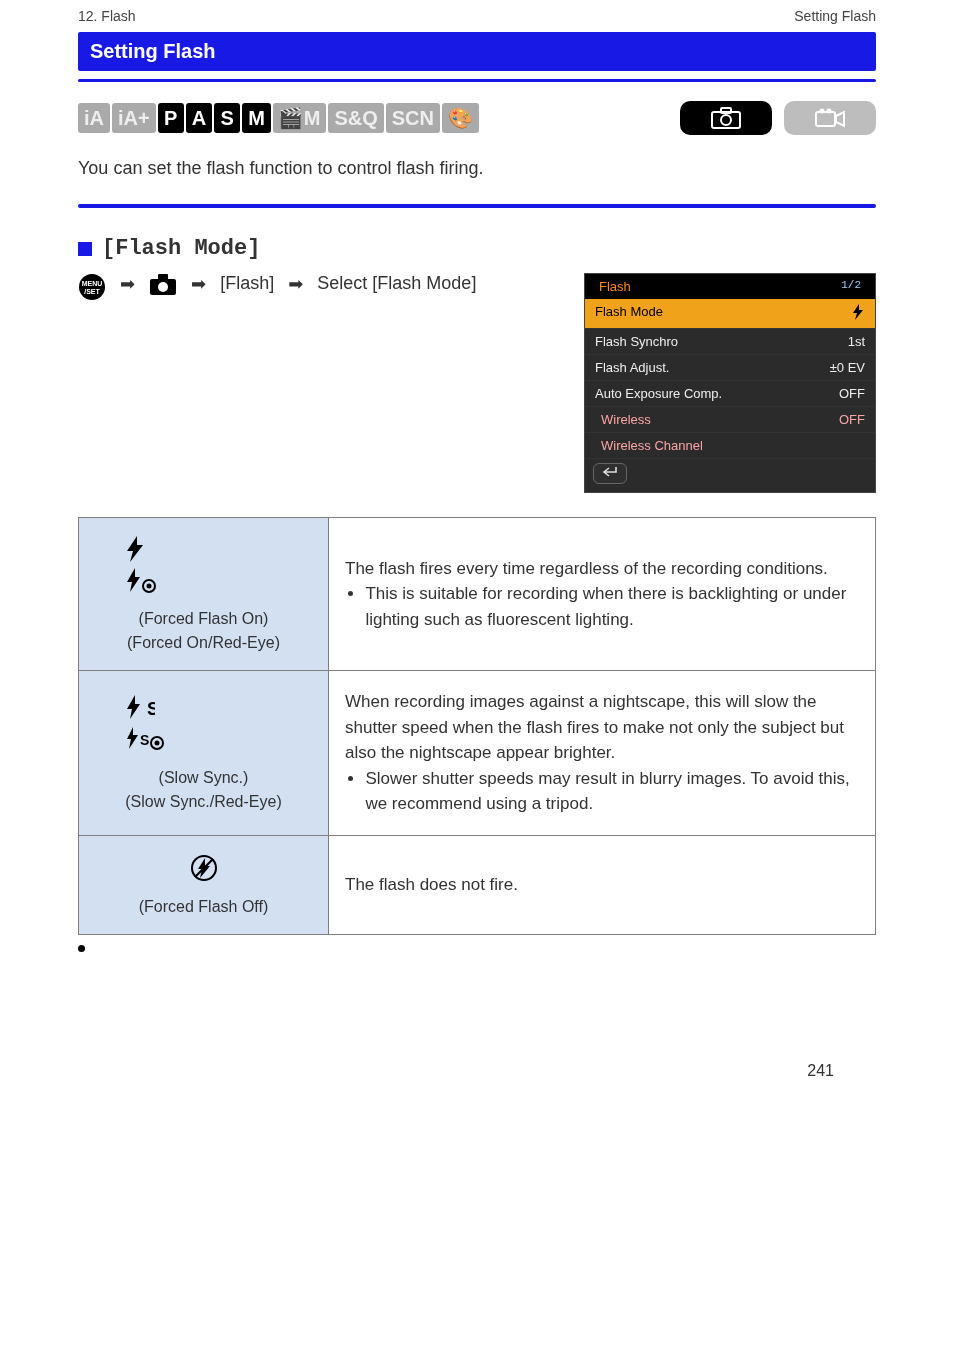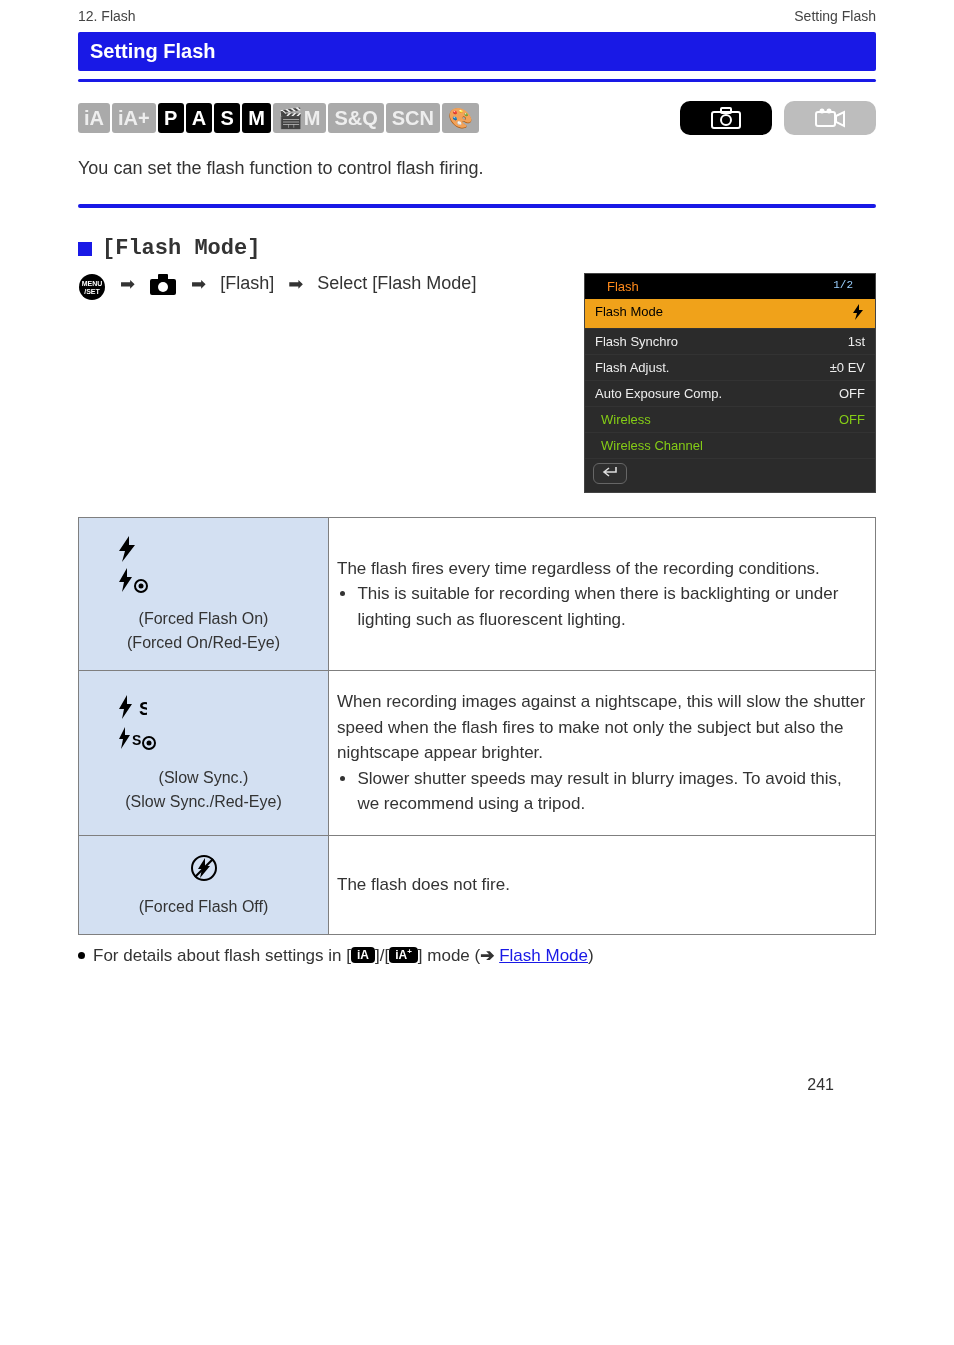--- a/index.html
+++ b/index.html
@@ -124,34 +124,34 @@
 
     .screenshot {
       width: 292px;
       background: #2b2b2b;
       border: 1px solid #444;
       font-size: 13px;
     }
     .sc-title {
       background: #000;
       color: #ff8a1a;
-      padding: 5px 22px;
+      padding: 5px 14px;
       display: flex;
       justify-content: space-between;
     }
     .sc-1half { color: #9ad0ff; font-size: 11px; font-family: Liberation Mono, monospace; }
     .sc-row {
       display: flex;
       justify-content: space-between;
       padding: 5px 10px;
       color: #eee;
       border-bottom: 1px solid #333;
     }
     .sc-row.selected { background: #f0a21a; color: #000; }
-    .sc-row.dim { color: #84cc16; padding-left: 16px; }
+    .sc-row.dim { color: #fca5a5; padding-left: 16px; }
     .sc-row .v { min-width: 48px; text-align: right; }
     .sc-foot {
       padding: 4px 8px 8px 8px;
       display: flex;
     }
     .back-pill {
       background: #2f2f2f;
       border: 1px solid #666;
       border-radius: 6px;
       padding: 2px 8px;
@@ -159,21 +159,21 @@
     }
 
     .tbl {
       margin: 24px 78px 0 78px;
       border-collapse: collapse;
       width: calc(100% - 156px);
       font-size: 17px;
     }
     .tbl td {
       border: 1px solid #7f7f7f;
-      padding: 18px 8px;
+      padding: 18px 16px;
       vertical-align: middle;
       margin-top: 36px;
     }
     .tbl td.leftcol {
       background: #d3e0f2;
       width: 250px;
       text-align: center;
     }
     .lc-symbols { display: flex; flex-direction: column; align-items: flex-start; margin-left: 30px; margin-bottom: 10px; font-size: 24px; }
     .lc-symbols.centered { align-items: center; margin-left: 0; }
@@ -393,21 +393,17 @@
           </td>
           <td>
             <div class="desc">The flash does not fire.</div>
           </td>
         </tr>
       </tbody>
   </table>
 
   <div class="note">
     <span class="dot"></span>
-    <span>
-      <span>For details about flash settings in [</span><span class="iA-chip">iA</span><span>]/[</span><span class="iA-chip">iA<sup style="font-size:8px;">+</sup></span><span>] mode (</span><span style="font-weight:bold;">➔</span>
-      <span class="link" style="color:#1919e6; text-decoration:underline;">Flash Mode</span><span>)</span>
-    </span>
   </div>
 
   <div class="page-num">241</div>
 
 </div>
 
 </body></html>

